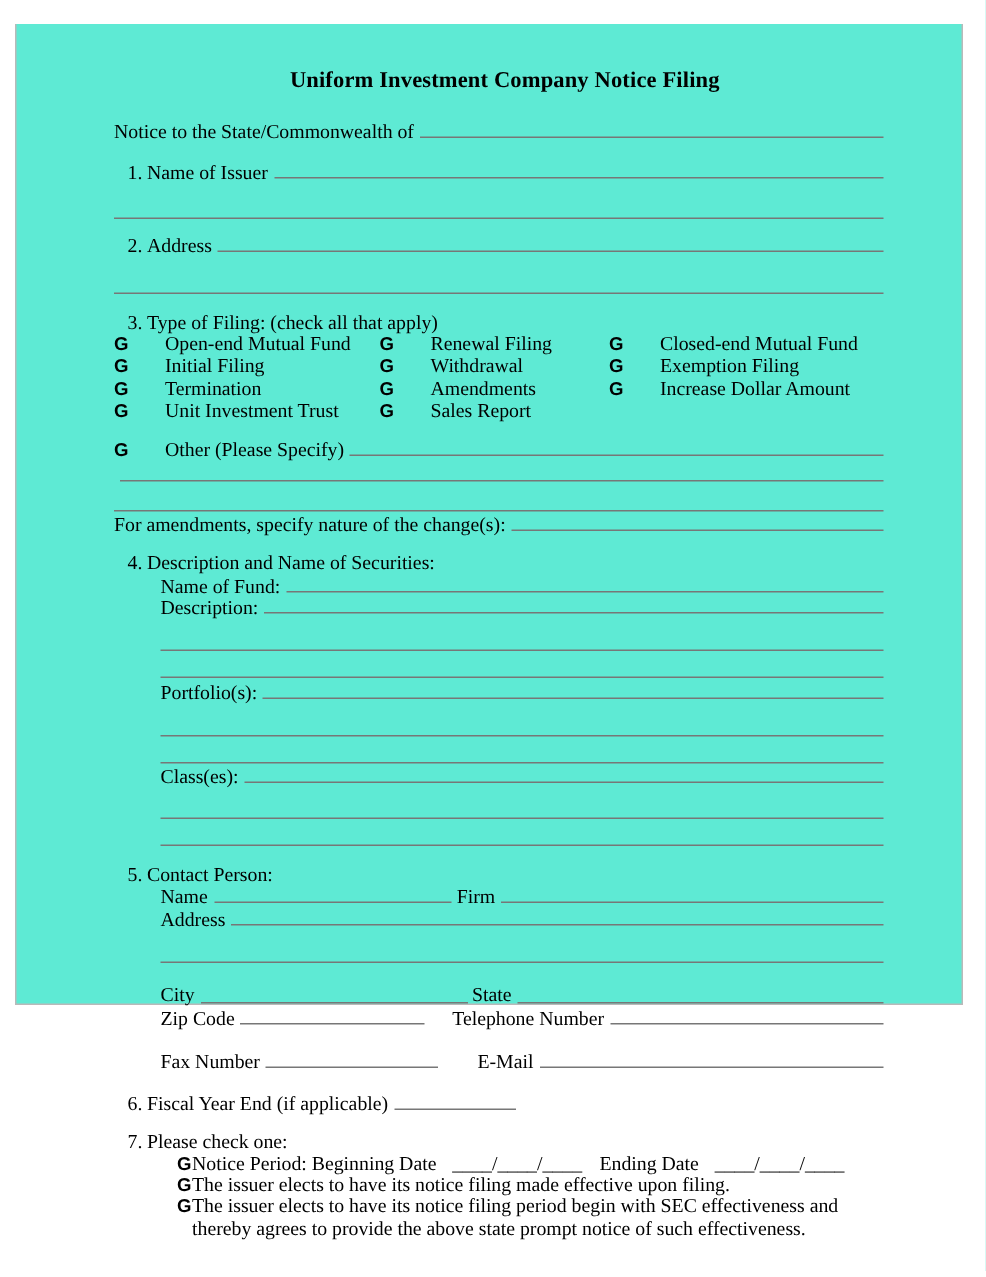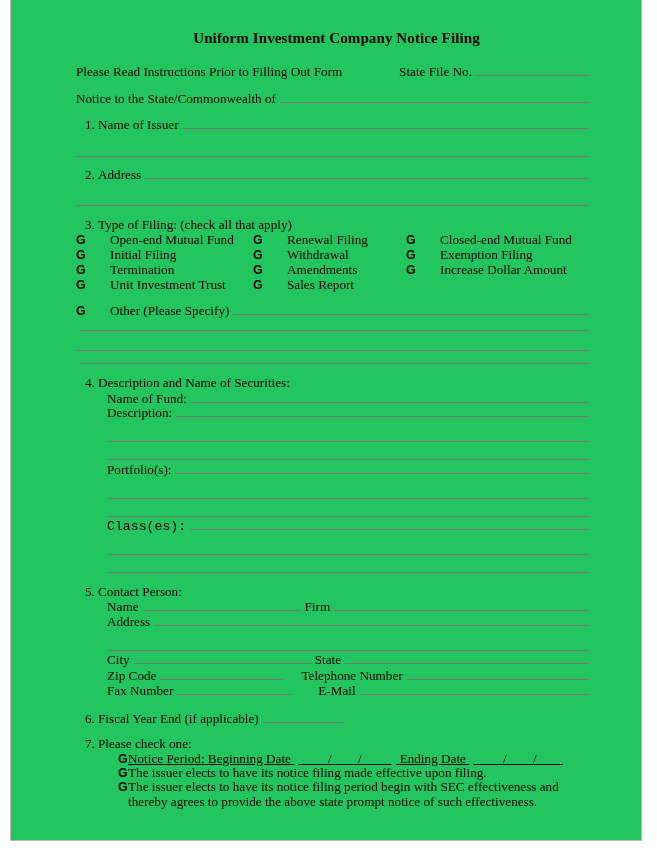--- a/index.html
+++ b/index.html
@@ -12,24 +12,24 @@
     height: 851px;
     font-family: "Liberation Serif", "DejaVu Serif", serif;
     color: #000000;
     overflow: hidden;
   }
 
   
   #page-sheet {
     position: absolute;
     left: 10px;
-    top: 0px;
+    top: 16px;
     width: 632px;
-    height: 841px;
-    background: #22c55e;
+    height: 654px;
+    background: #5eead4;
     border-left: 1px solid #b9b9b9;
     border-right: 1px solid #b9b9b9;
     border-bottom: 1px solid #b9b9b9;
     box-sizing: border-box;
   }
 
   #content {
     position: absolute;
     left: 65px;
     top: 30px;
@@ -121,40 +121,34 @@
     box-sizing: border-box;
     font-family: "Liberation Sans", "DejaVu Sans", sans-serif;
     font-weight: bold;
     font-size: 12.4px;
   }
   .opt-text { flex: 1 1 auto; }
   .opt-text .cont { display: block; }
 
   .date-blank { letter-spacing: 0px; }
 
-  .nowrap { white-space: nowrap; text-decoration: underline; }
+  .nowrap { white-space: nowrap; }
   .spacer-6 { height: 6px; }
   .spacer-8 { height: 8px; }
   .spacer-10 { height: 10px; }
   .spacer-12 { height: 12px; }
 </style>
 </head>
 <body>
 
 <div id="page-sheet">
   <div id="content">
 
     <div class="title">Uniform Investment Company Notice Filing</div>
 
-    <div class="row">
-      <span class="lbl">Please Read Instructions Prior to Filling Out Form</span>
-      <span style="display:inline-block;width:73px;"></span>
-      <span class="lbl">State File No.</span>
-      <span class="fill-fixed" style="width:113px;"></span>
-    </div>
 
     <div class="row gap">
       <span class="lbl">Notice to the State/Commonwealth of</span>
       <span class="fill pre"></span>
     </div>
 
     <div class="spacer-12"></div>
 
     <div class="num-item">
       <span class="num">1.</span>
@@ -265,20 +259,21 @@
     <div class="row" style="margin-top:1px;">
       <span class="fill pre"></span>
     </div>
 
     <div class="spacer-8"></div>
     <div class="rule-wrap tight">
       <span class="rule"></span>
     </div>
 
     <div class="row" style="margin-top:1px;">
+      <span class="lbl">For amendments, specify nature of the change(s):</span>
       <span class="fill pre"></span>
     </div>
 
     <div class="spacer-12"></div>
 
     <div class="num-item">
       <span class="num">4.</span>
       <span class="num-body">
         <span class="lbl">Description and Name of Securities:</span>
       </span>
@@ -310,21 +305,21 @@
       </div>
       <div class="spacer-10"></div>
       <div class="rule-wrap tight">
         <span class="rule"></span>
       </div>
       <div class="spacer-6"></div>
       <div class="rule-wrap tight">
         <span class="rule"></span>
       </div>
 
-      <div class="row" style="margin-top:1px;font-family:Liberation Mono, monospace;">
+      <div class="row" style="margin-top:1px;">
         <span class="lbl">Class(es):</span>
         <span class="fill pre"></span>
       </div>
       <div class="spacer-10"></div>
       <div class="rule-wrap tight">
         <span class="rule"></span>
       </div>
       <div class="spacer-6"></div>
       <div class="rule-wrap tight">
         <span class="rule"></span>
@@ -353,37 +348,37 @@
 
       <div class="row" style="margin-top:1px;">
         <span class="lbl">Address</span>
         <span class="fill pre"></span>
       </div>
       <div class="spacer-10"></div>
       <div class="rule-wrap tight">
         <span class="rule"></span>
       </div>
 
-      <div class="row" style="margin-top:1px;">
+      <div class="row" style="margin-top:14px;align-items:center;">
         <span class="lbl">City</span>
         <span class="fill-fixed" style="width:178px;"></span>
         <span style="display:inline-block;width:3px;"></span>
         <span class="lbl">State</span>
         <span class="fill pre"></span>
       </div>
 
       <div class="row" style="margin-top:1px;justify-content:space-between;">
         <span class="lbl">Zip Code</span>
         <span class="fill-fixed" style="width:123px;"></span>
         <span style="display:inline-block;width:18px;"></span>
         <span class="lbl">Telephone Number</span>
         <span class="fill pre"></span>
       </div>
 
-      <div class="row" style="margin-top:1px;">
+      <div class="row" style="margin-top:15px;">
         <span class="lbl">Fax Number</span>
         <span class="fill-fixed" style="width:115px;"></span>
         <span style="display:inline-block;width:26px;"></span>
         <span class="lbl">E-Mail</span>
         <span class="fill pre"></span>
       </div>
     </div>
 
     <div class="spacer-12"></div>
 

